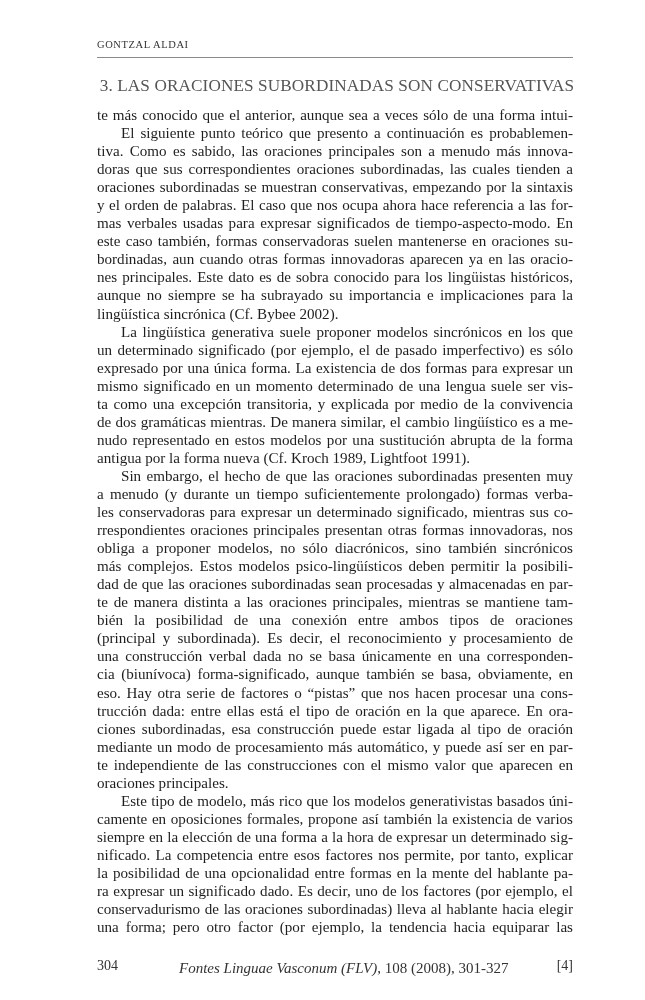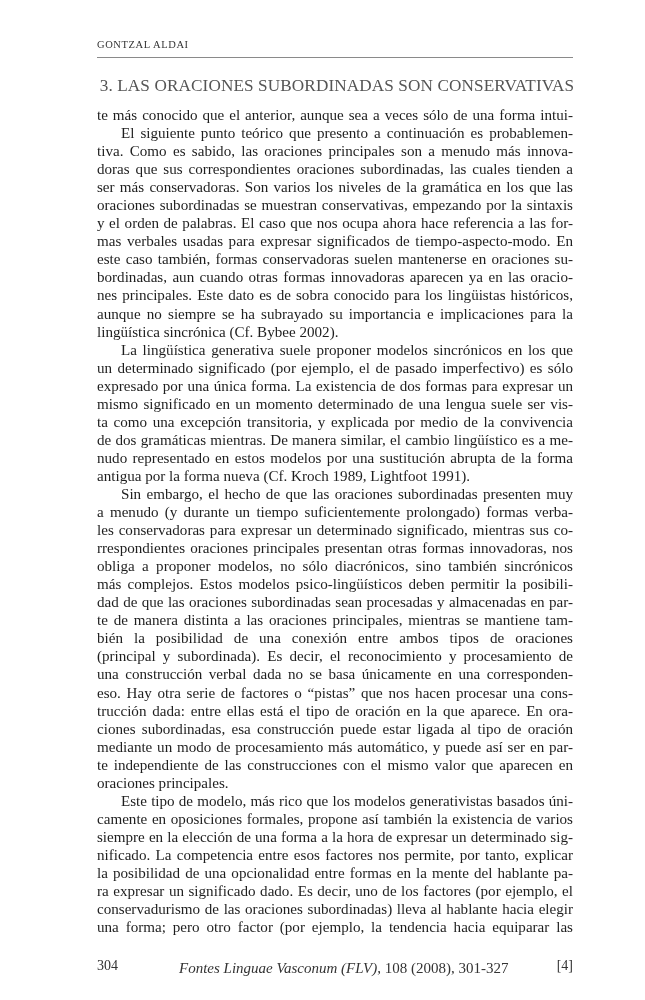--- a/index.html
+++ b/index.html
@@ -29,21 +29,20 @@
   <div class="running-head">GONTZAL ALDAI</div>
   <div class="rule"></div>
   <div class="section-title">3. LAS ORACIONES SUBORDINADAS SON CONSERVATIVAS</div>
 
   <div class="body-text" id="body-text">
       <div>
         <span class="line">te más conocido que el anterior, aunque sea a veces sólo de una forma intui-</span>
         <span class="line indent">El siguiente punto teórico que presento a continuación es probablemen-</span>
         <span class="line">tiva. Como es sabido, las oraciones principales son a menudo más innova-</span>
         <span class="line">doras que sus correspondientes oraciones subordinadas, las cuales tienden a</span>
-        <span class="line">ser más conservadoras. Son varios los niveles de la gramática en los que las</span>
         <span class="line">oraciones subordinadas se muestran conservativas, empezando por la sintaxis</span>
         <span class="line">y el orden de palabras. El caso que nos ocupa ahora hace referencia a las for-</span>
         <span class="line">mas verbales usadas para expresar significados de tiempo-aspecto-modo. En</span>
         <span class="line">este caso también, formas conservadoras suelen mantenerse en oraciones su-</span>
         <span class="line">bordinadas, aun cuando otras formas innovadoras aparecen ya en las oracio-</span>
         <span class="line">nes principales. Este dato es de sobra conocido para los lingüistas históricos,</span>
         <span class="line">aunque no siempre se ha subrayado su importancia e implicaciones para la</span>
         <span class="line last">lingüística sincrónica (Cf. Bybee 2002).</span>
       </div>
       <div>
@@ -61,20 +60,21 @@
         <span class="line">a menudo (y durante un tiempo suficientemente prolongado) formas verba-</span>
         <span class="line">les conservadoras para expresar un determinado significado, mientras sus co-</span>
         <span class="line">rrespondientes oraciones principales presentan otras formas innovadoras, nos</span>
         <span class="line">obliga a proponer modelos, no sólo diacrónicos, sino también sincrónicos</span>
         <span class="line">más complejos. Estos modelos psico-lingüísticos deben permitir la posibili-</span>
         <span class="line">dad de que las oraciones subordinadas sean procesadas y almacenadas en par-</span>
         <span class="line">te de manera distinta a las oraciones principales, mientras se mantiene tam-</span>
         <span class="line">bién la posibilidad de una conexión entre ambos tipos de oraciones</span>
         <span class="line">(principal y subordinada). Es decir, el reconocimiento y procesamiento de</span>
         <span class="line">una construcción verbal dada no se basa únicamente en una corresponden-</span>
+        <span class="line">cia (biunívoca) forma-significado, aunque también se basa, obviamente, en</span>
         <span class="line">eso. Hay otra serie de factores o “pistas” que nos hacen procesar una cons-</span>
         <span class="line">trucción dada: entre ellas está el tipo de oración en la que aparece. En ora-</span>
         <span class="line">ciones subordinadas, esa construcción puede estar ligada al tipo de oración</span>
         <span class="line">mediante un modo de procesamiento más automático, y puede así ser en par-</span>
         <span class="line">te independiente de las construcciones con el mismo valor que aparecen en</span>
         <span class="line last">oraciones principales.</span>
       </div>
       <div>
         <span class="line indent">Este tipo de modelo, más rico que los modelos generativistas basados úni-</span>
         <span class="line">camente en oposiciones formales, propone así también la existencia de varios</span>

